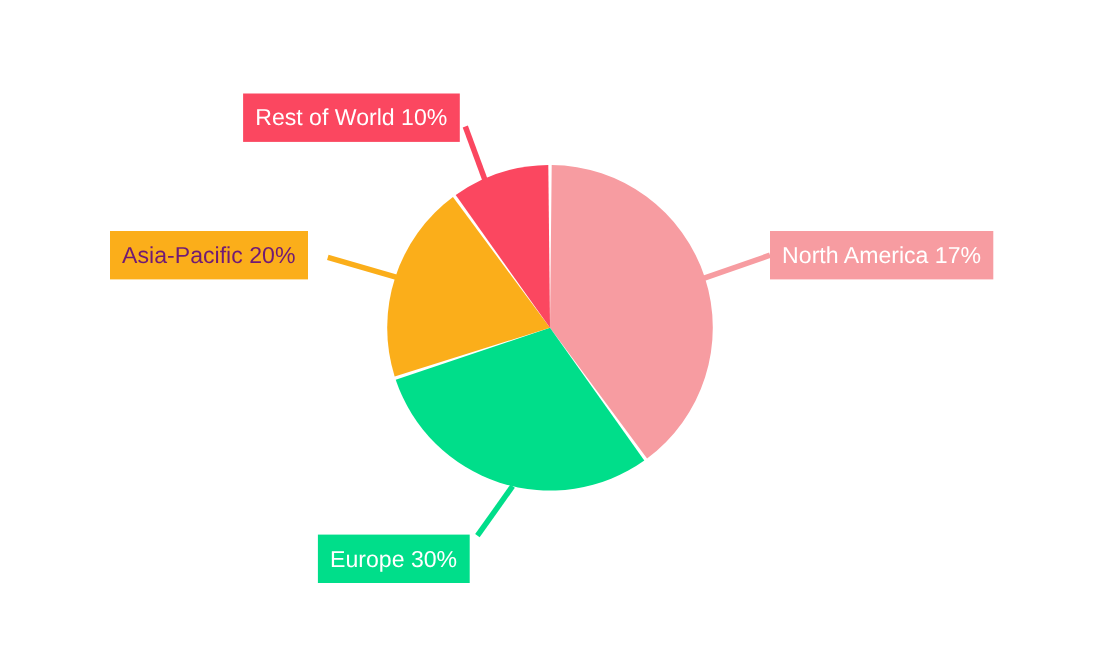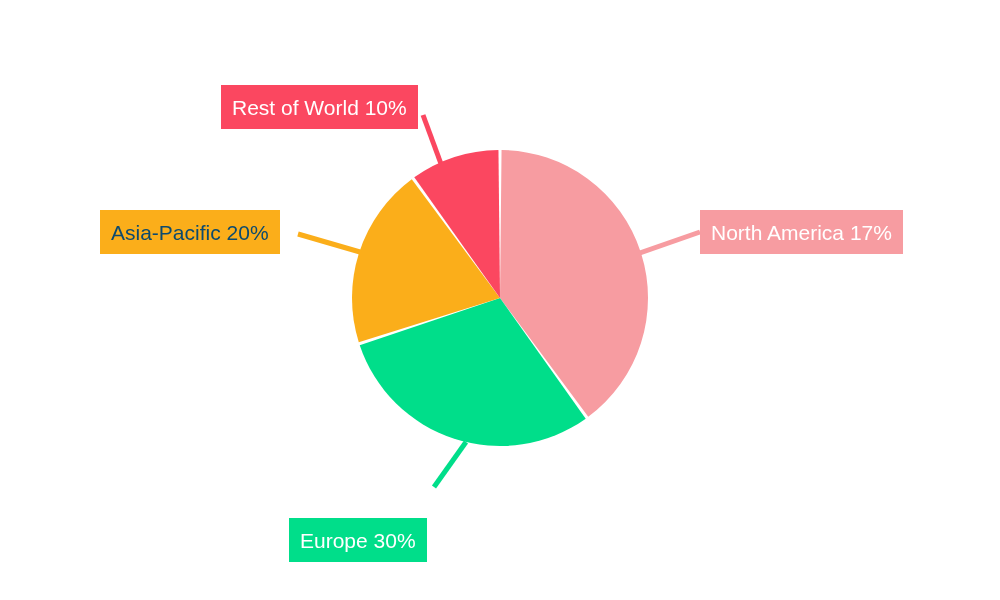--- a/index.html
+++ b/index.html
@@ -41,21 +41,20 @@
     padding: 0 11px;
     height: 44px;
   }
   #label-north-america {
     left: 700px;
     top: 210px;
   }
   #label-europe {
     left: 289px;
     top: 486px;
-    margin-top: 32px;
   }
   #label-asia-pacific {
     left: 100px;
     top: 210px;
   }
   #label-rest-of-world {
     left: 221px;
     top: 85px;
   }
 </style>
@@ -80,21 +79,21 @@
   </svg>
 
   <div class="slice-label" id="label-north-america" style="background: rgb(247, 156, 161); color: rgb(255, 255, 255);">
     <span>North America 17%</span>
   </div>
 
   <div class="slice-label" id="label-europe" style="background: rgb(0, 222, 138); color: rgb(255, 255, 255);">
     <span>Europe 30%</span>
   </div>
 
-  <div class="slice-label" id="label-asia-pacific" style="background: rgb(251, 174, 26); color: #0c4a6e;">
+  <div class="slice-label" id="label-asia-pacific" style="background: rgb(251, 174, 26); color: #701a75;">
     <span>Asia-Pacific 20%</span>
   </div>
 
   <div class="slice-label" id="label-rest-of-world" style="background: rgb(251, 71, 96); color: rgb(255, 255, 255);">
     <span>Rest of World 10%</span>
   </div>
 
 </div>
 
 </body></html>

